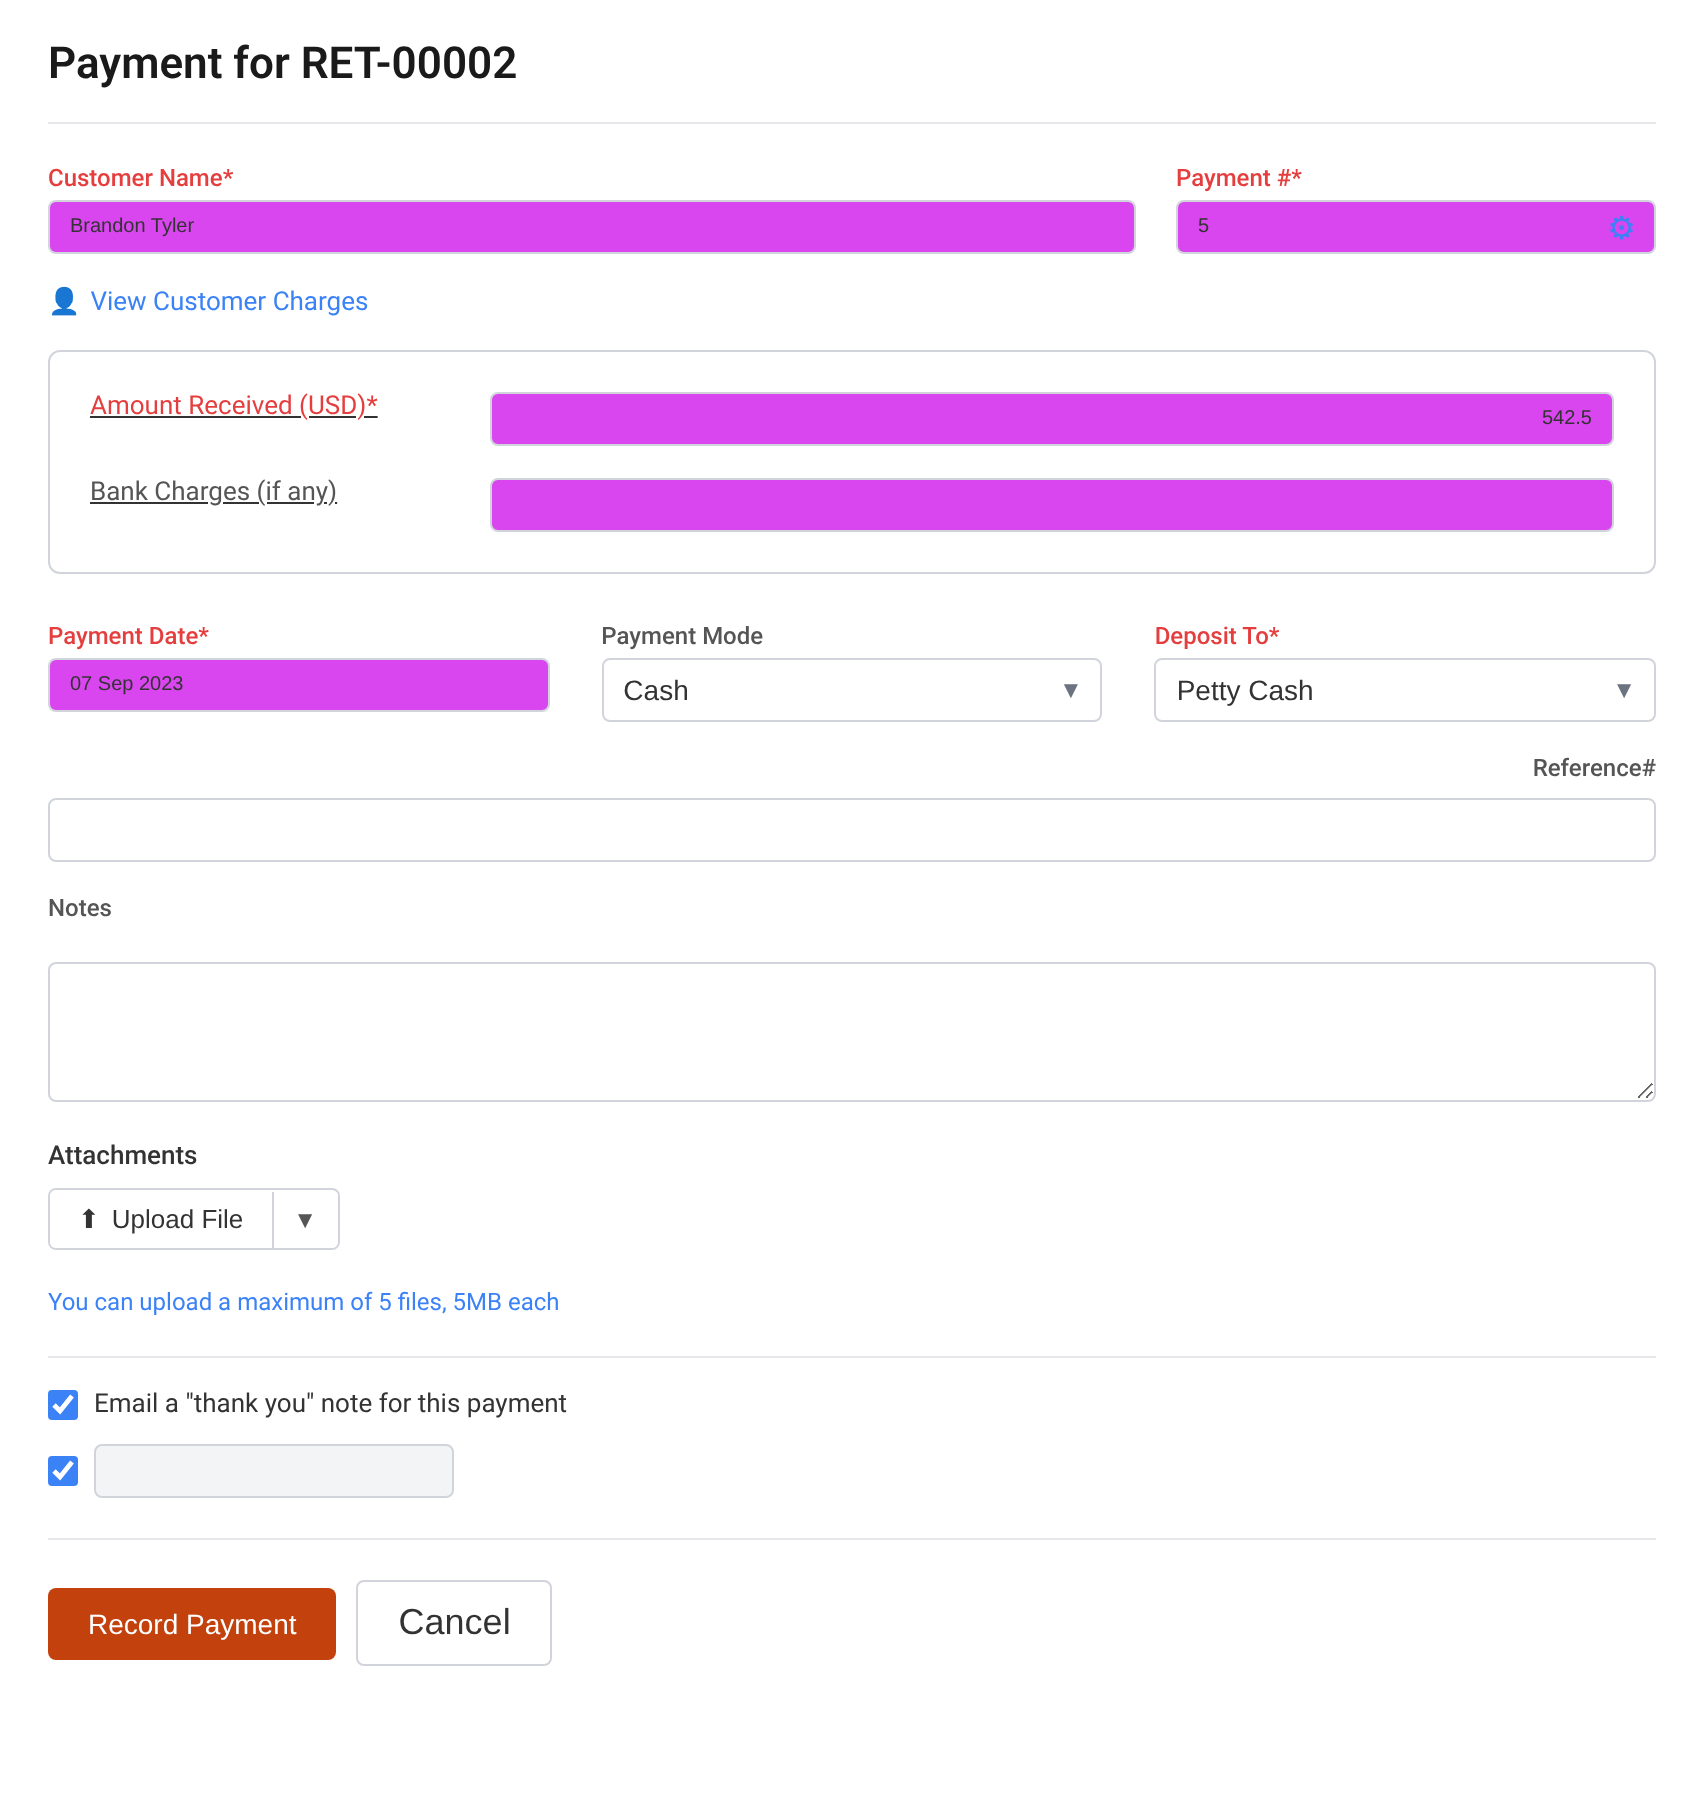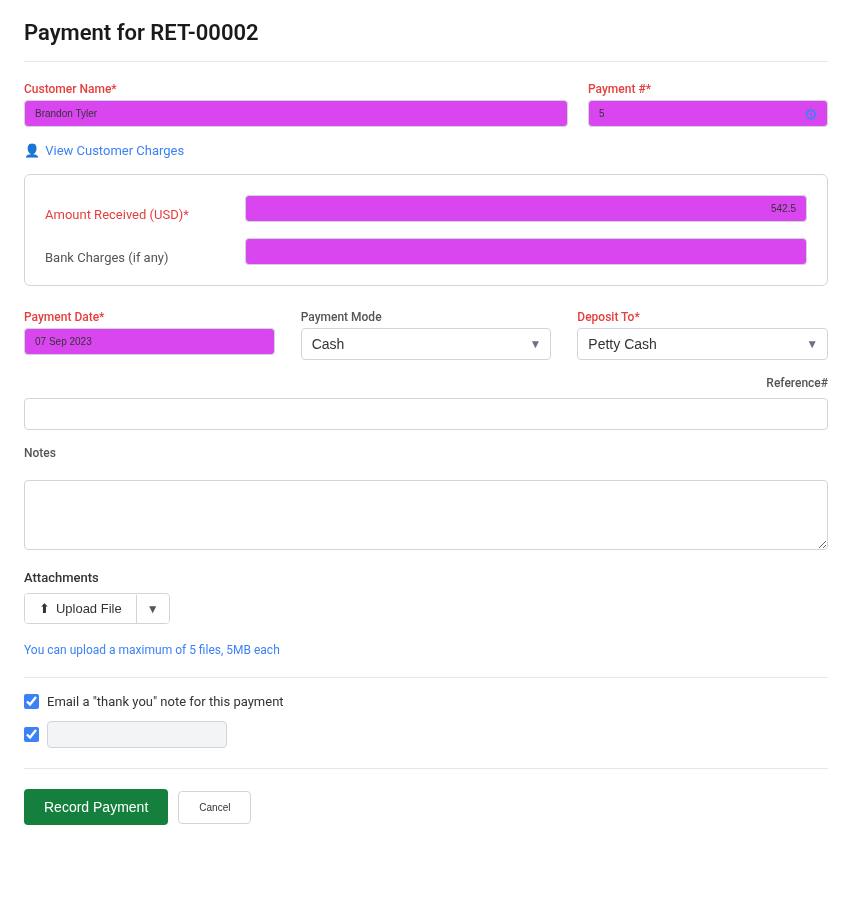--- a/index.html
+++ b/index.html
@@ -69,22 +69,23 @@
       margin-bottom: 16px;
     }
     .amount-box {
       border: 1px solid #d1d5db;
       border-radius: 6px;
       padding: 20px;
       margin-bottom: 24px;
     }
     .amount-row {
       display: flex;
-      align-items: flex-end;
+      align-items: flex-start;
       margin-bottom: 16px;
+      text-decoration: underline;
     }
     .amount-row:last-child { margin-bottom: 0; }
     .amount-label {
       font-size: 13px;
       color: #e53e3e;
       width: 200px;
       flex-shrink: 0;
     }
     .amount-label.neutral { color: #555; }
     .amount-input-wrap {
@@ -250,36 +251,36 @@
       border: none;
       border-top: 1px solid #e5e7eb;
       margin: 0 0 20px 0;
     }
     .action-buttons {
       display: flex;
       gap: 10px;
       align-items: center;
     }
     .btn-record {
-      background: #15803d;
+      background: #c2410c;
       color: #fff;
       border: none;
       border-radius: 4px;
       padding: 10px 20px;
       font-size: 14px;
       font-weight: 500;
       cursor: pointer;
     }
     .btn-cancel {
       background: #fff;
       color: #333;
       border: 1px solid #d1d5db;
       border-radius: 4px;
       padding: 10px 20px;
-      font-size: 10px;
+      font-size: 18px;
       cursor: pointer;
     }
     .form-section-label {
       font-size: 12px;
       font-weight: 500;
       color: #333;
       margin-bottom: 4px;
     }
   </style>
 </head>

